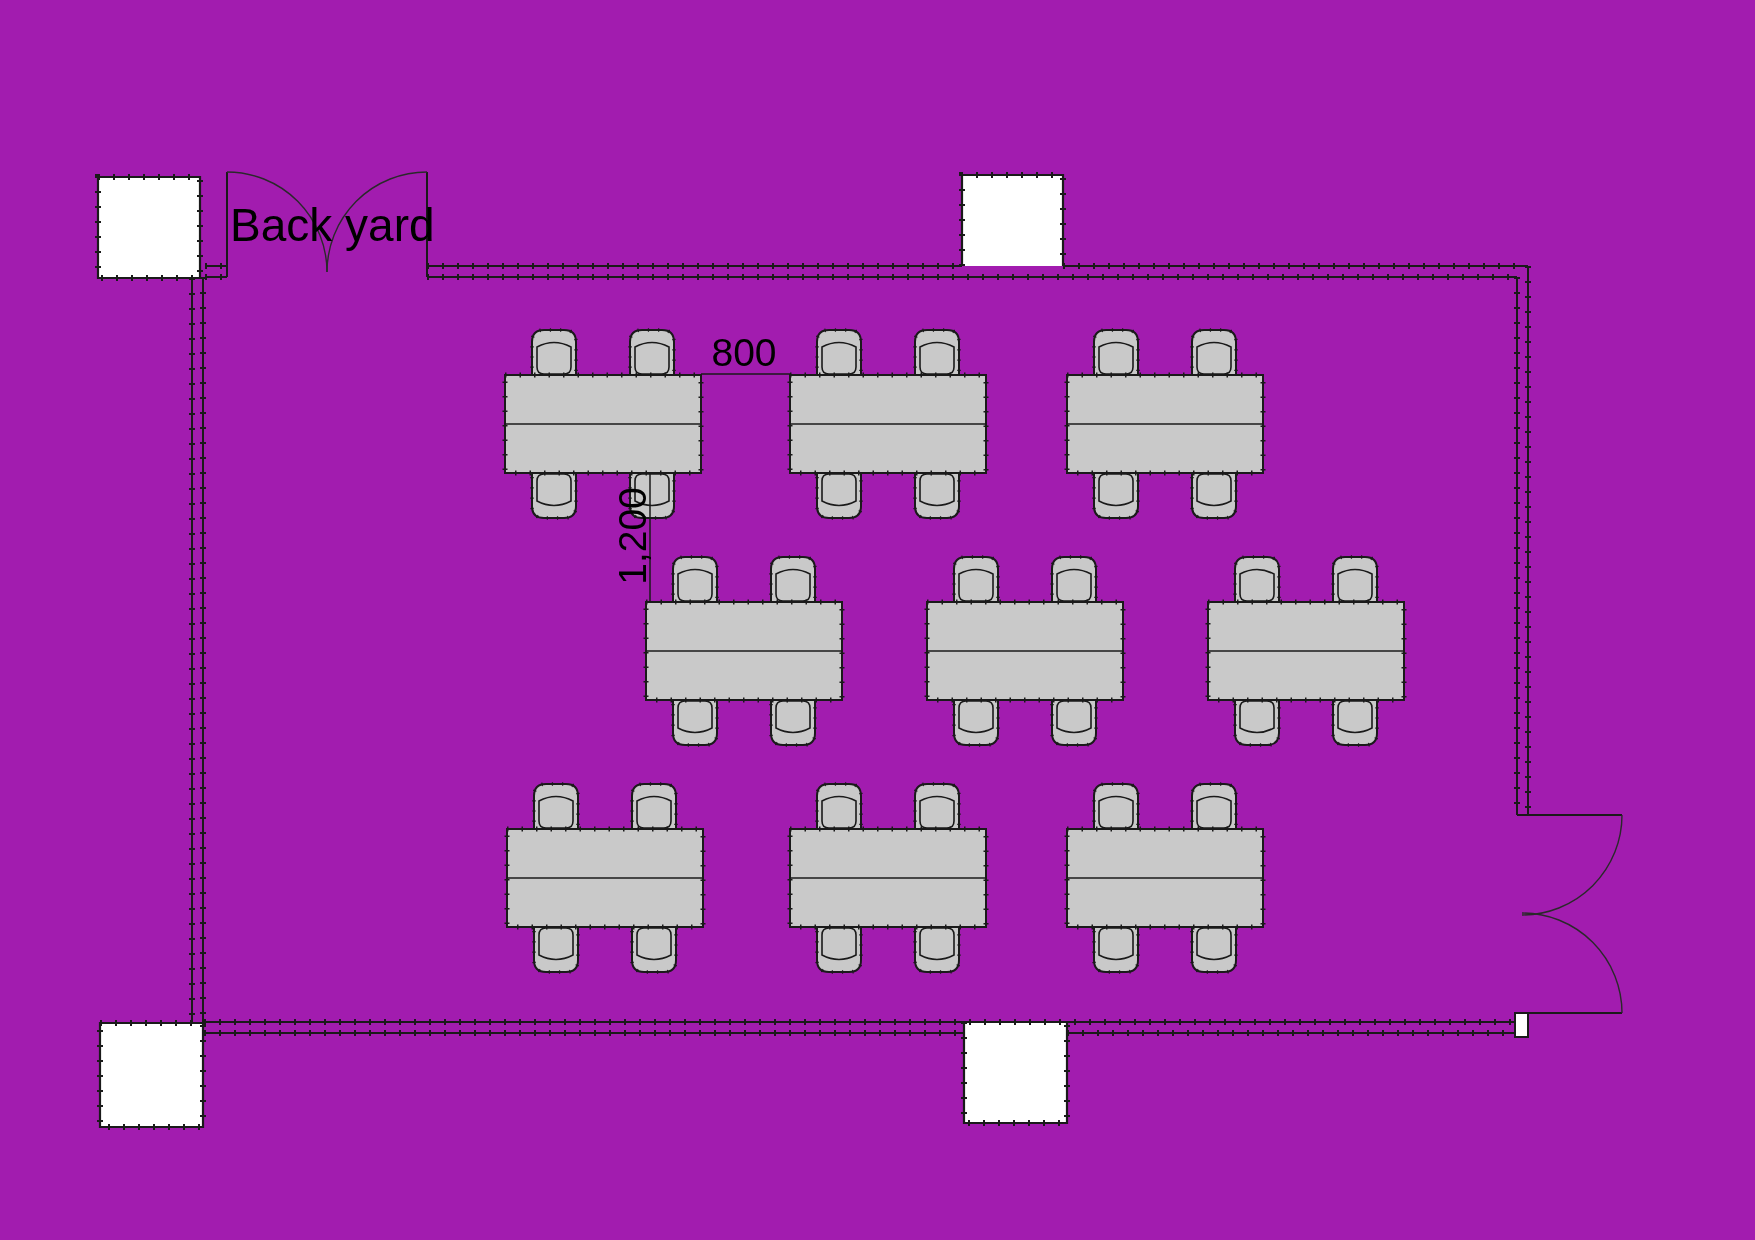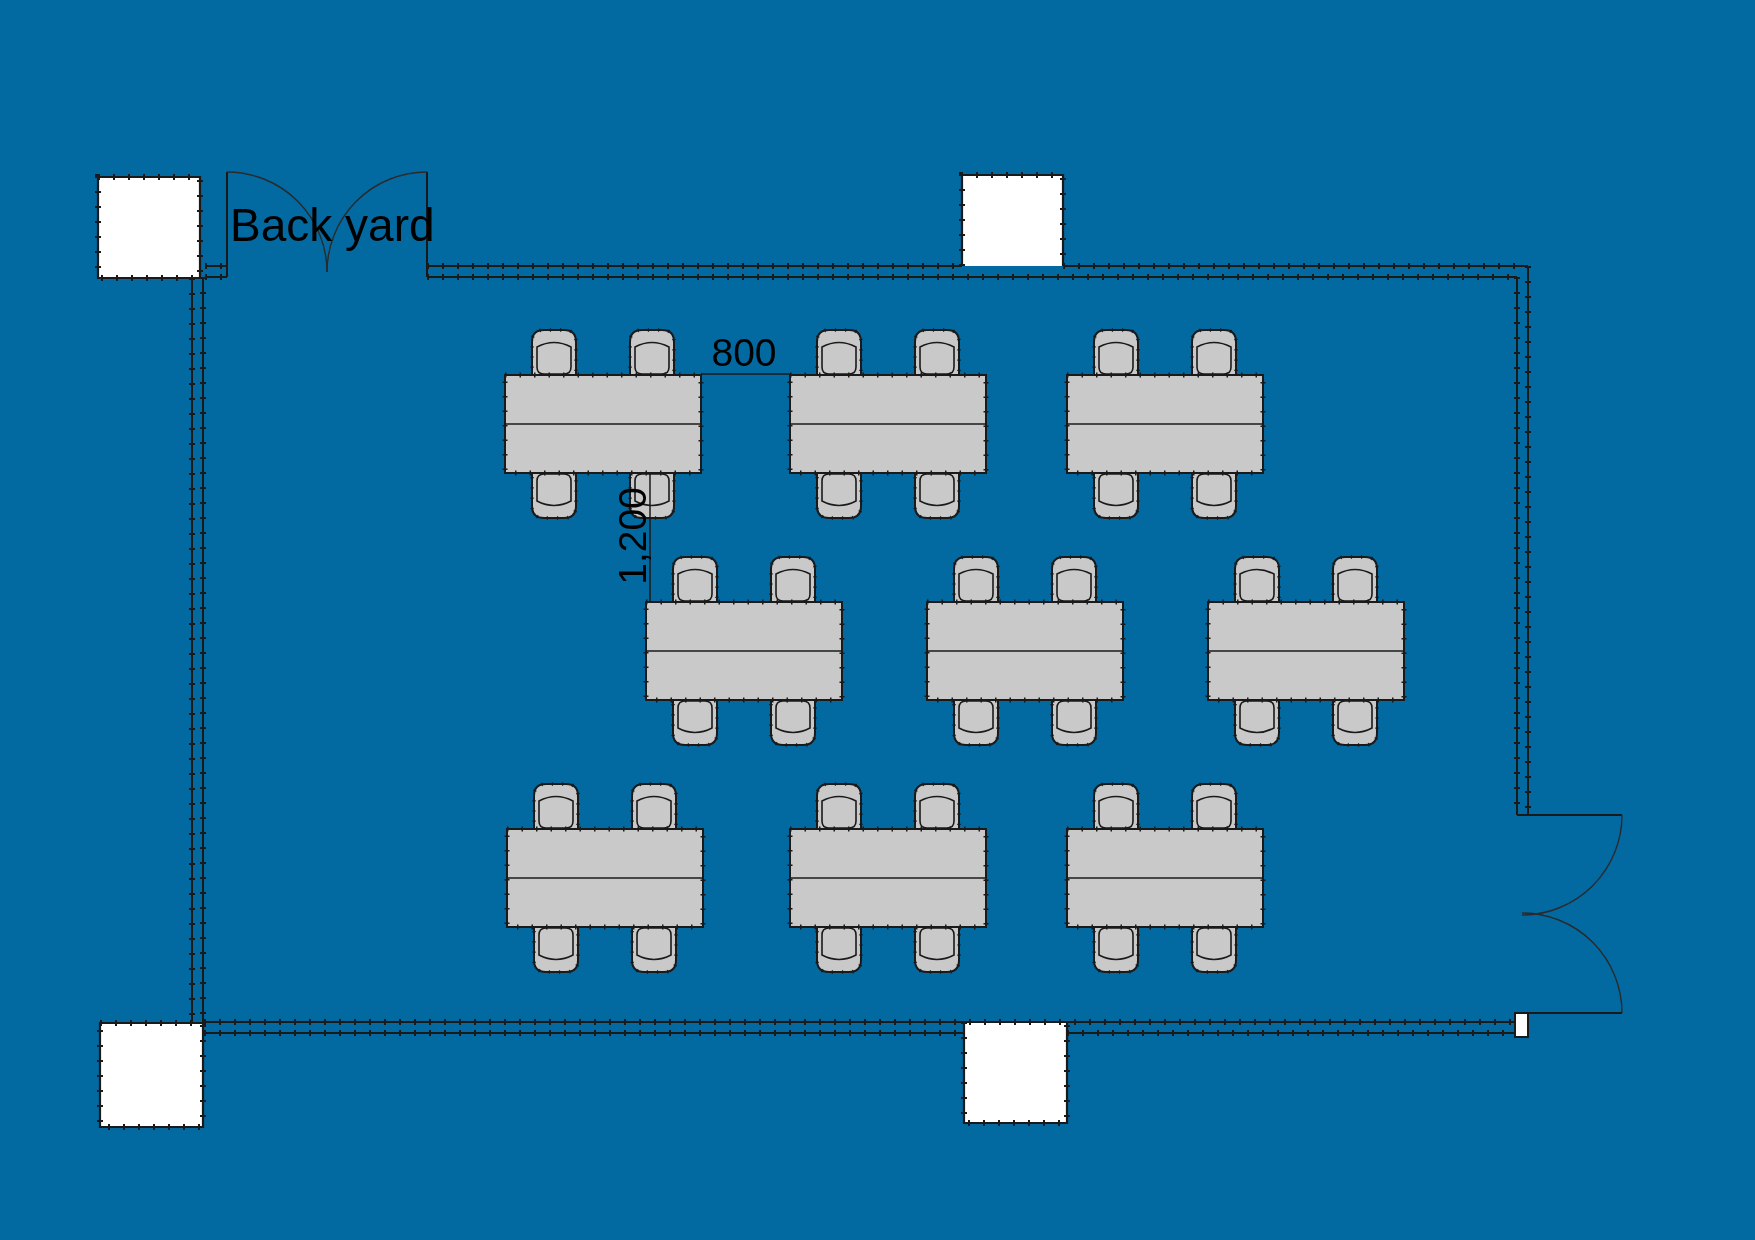--- a/index.html
+++ b/index.html
@@ -1,16 +1,16 @@
 <!DOCTYPE html>
 <html><head>
 <meta charset="utf-8">
 <style>
   html,body{margin:0;padding:0;background:#ffffff;}
-  .canvas{position:relative;width:1755px;height:1240px;background:#0369a1;overflow:hidden;}
+  .canvas{position:relative;width:1755px;height:1240px;background:#a21caf;overflow:hidden;}
   svg{display:block;}
   .wall{stroke:#1a1a1a;stroke-width:2;fill:none;}
   .tickline{stroke:#1a1a1a;stroke-width:6;fill:none;stroke-dasharray:2 13;}
   .pillar{fill:#ffffff;stroke:#1a1a1a;stroke-width:2.2;}
   .jamb{fill:#ffffff;stroke:#1a1a1a;stroke-width:2;}
   .door{stroke:#1a1a1a;stroke-width:2;fill:none;}
   .arc{stroke:#2a2a2a;stroke-width:1.4;fill:none;}
   .table{fill:#c9c9c9;stroke:#1a1a1a;stroke-width:2;}
   .tickrect{fill:none;stroke:#1a1a1a;stroke-width:5;stroke-dasharray:1.5 13;}
   .mid{stroke:#1a1a1a;stroke-width:1.5;}

